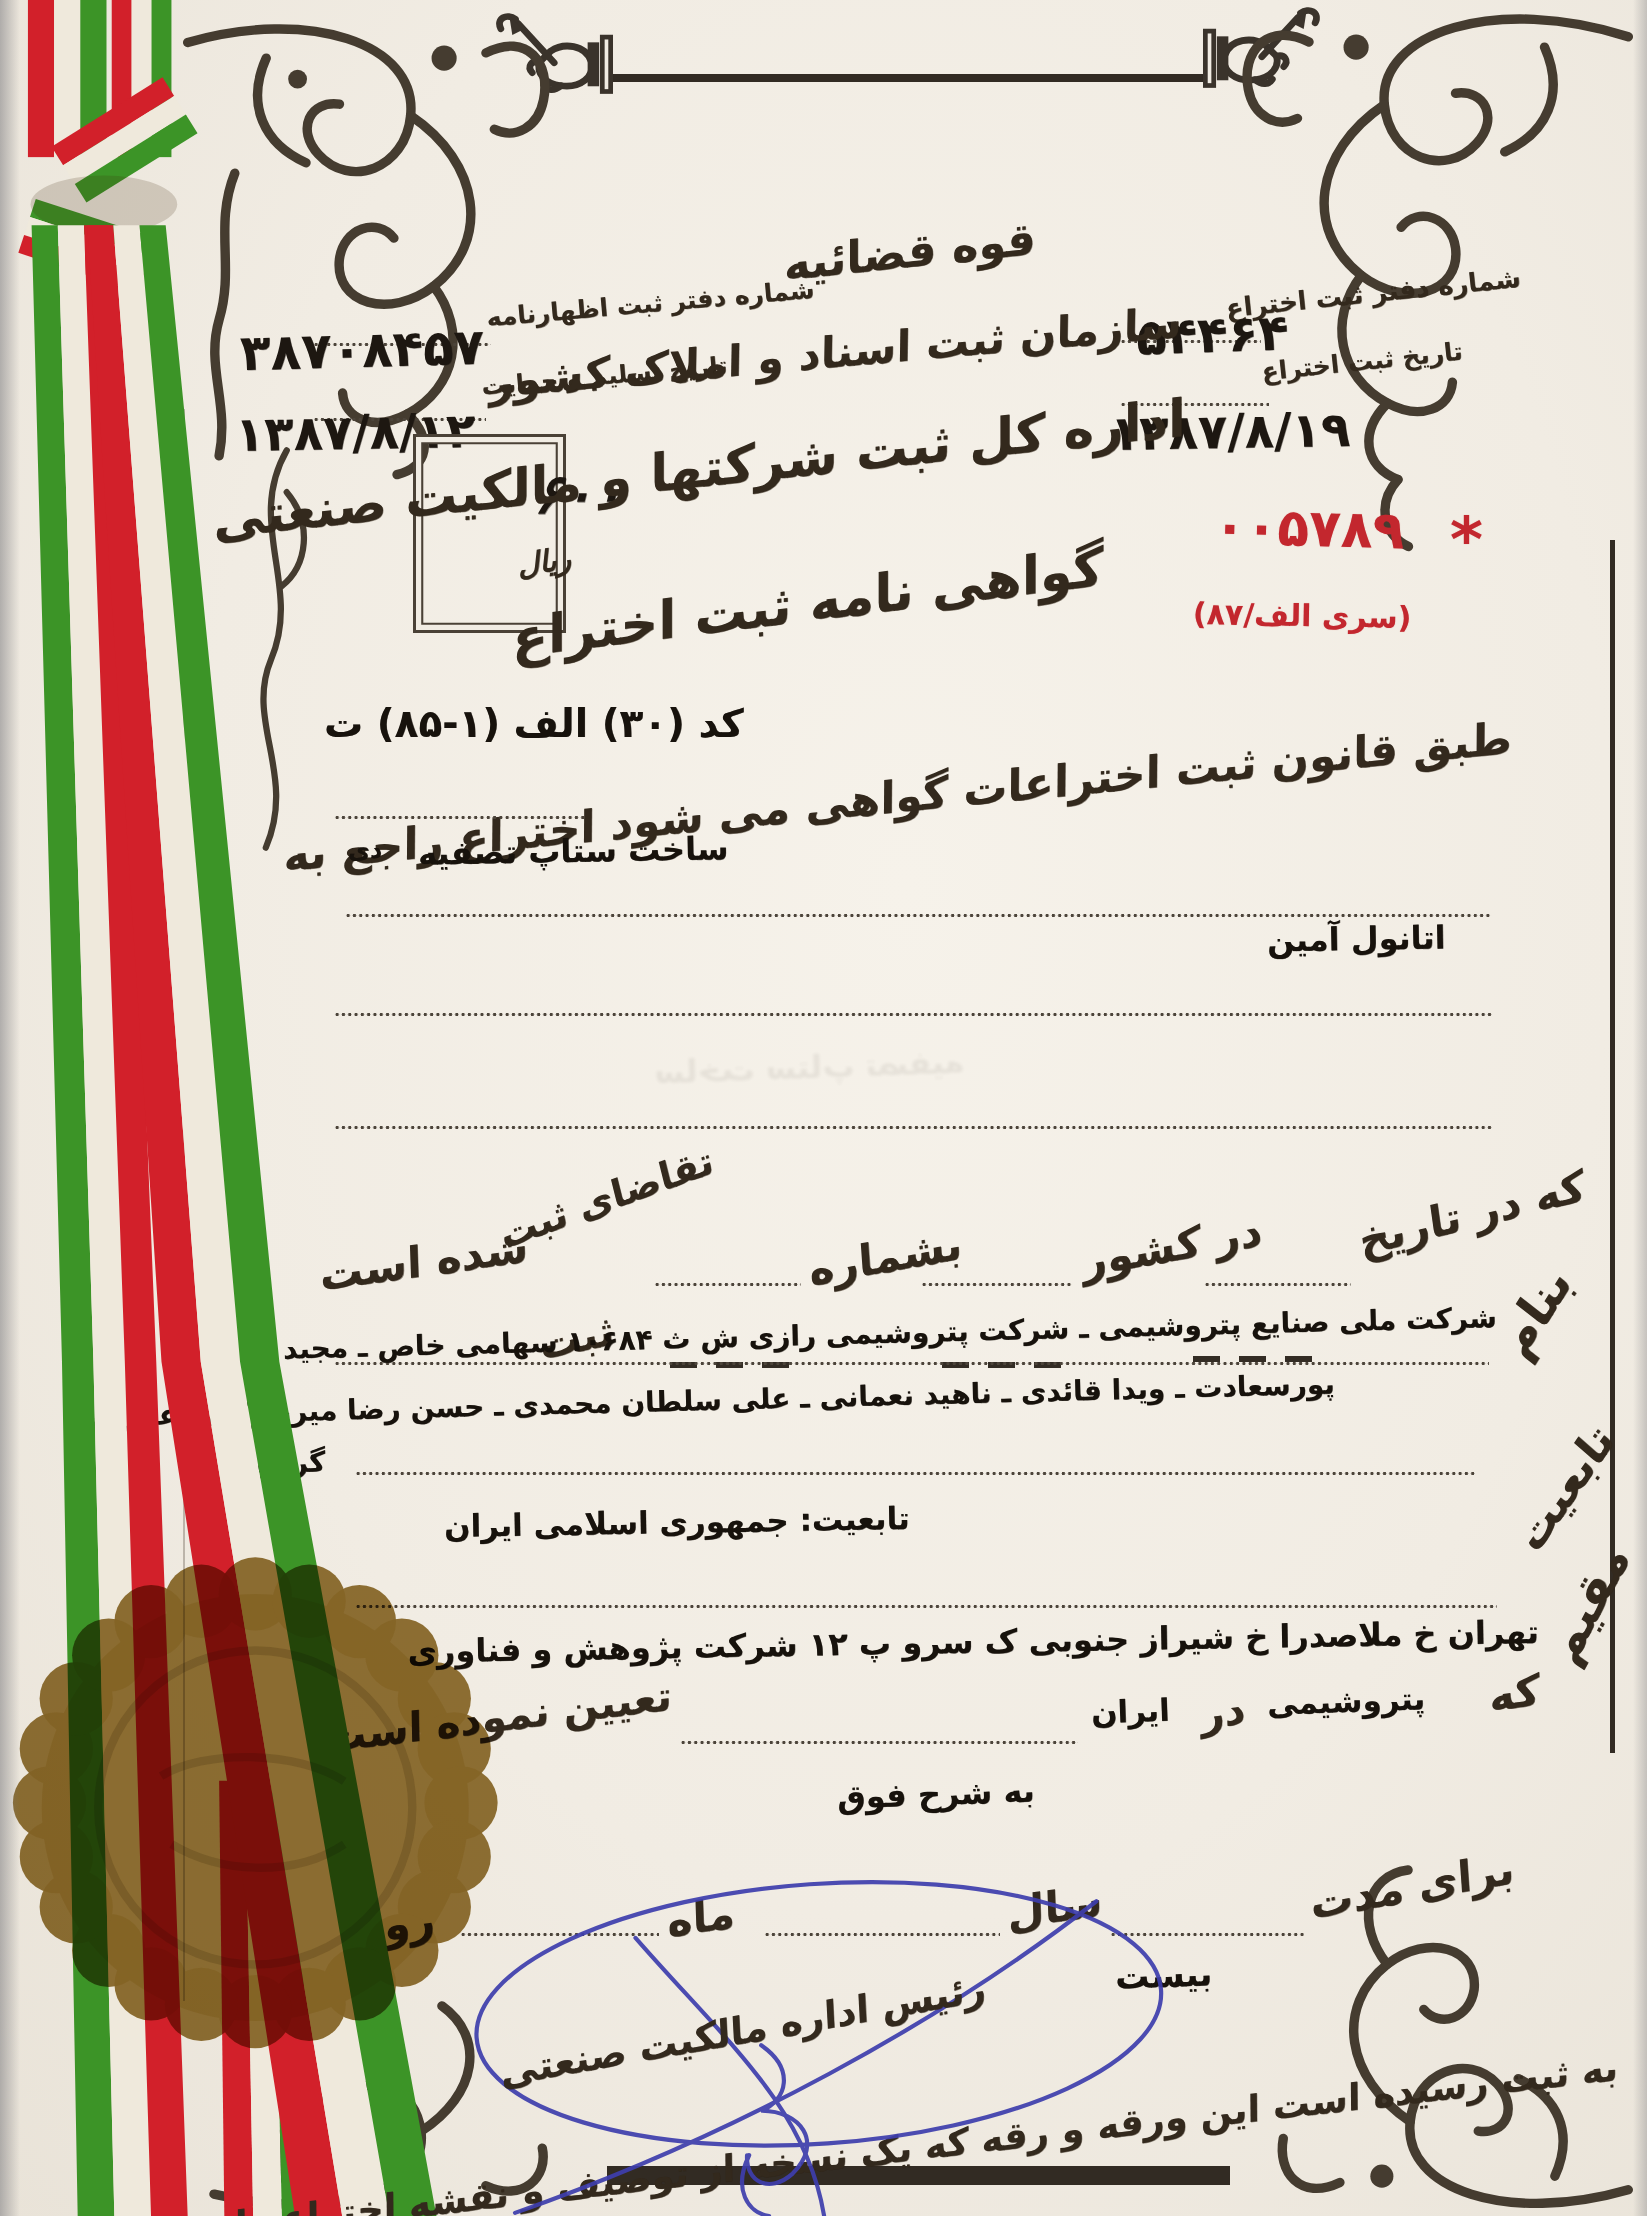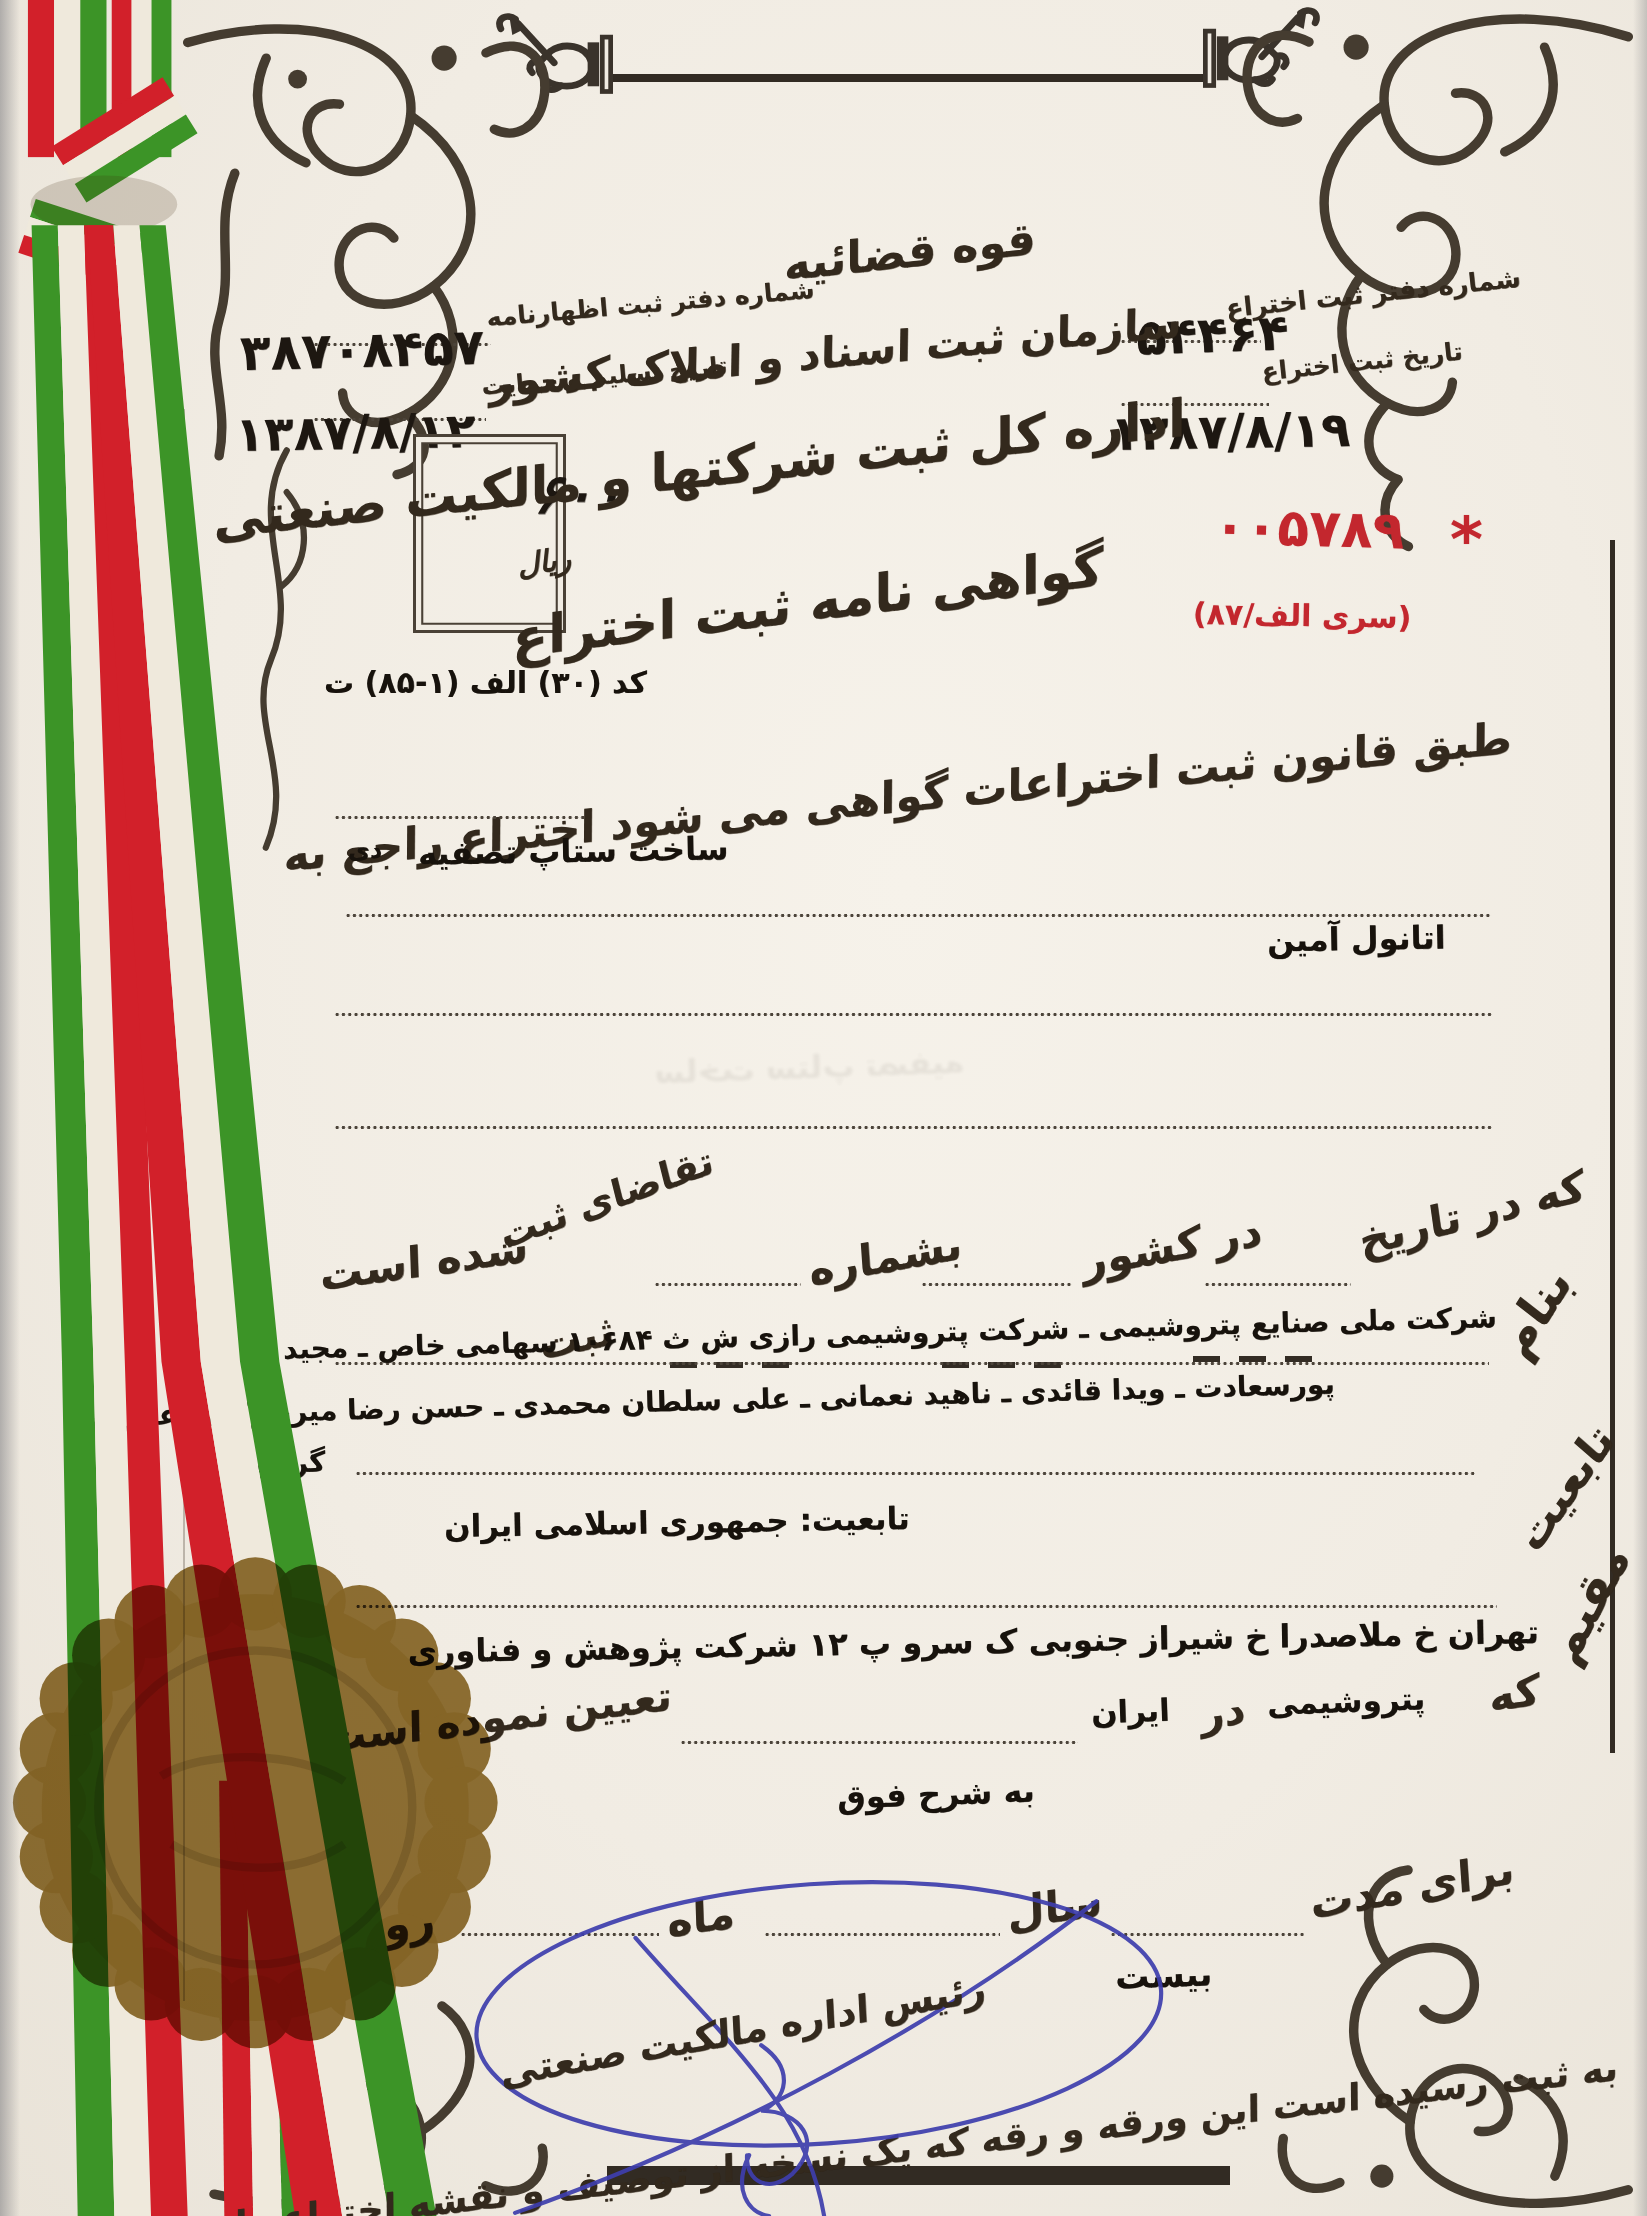--- a/index.html
+++ b/index.html
@@ -119,21 +119,21 @@
   <div class="t callig" style="left:482px;top:362px;font-size:24px;transform:rotate(-5deg);">تاریخ تسلیم و حمایت</div>
   <div class="dots" style="left:314px;top:417px;width:173px;"></div>
   <div class="t num" style="left:236px;top:404px;font-size:48px;transform:rotate(-1deg);">۱۳۸۷/۸/۱۲</div>
 
   <div style="position:absolute;left:414px;top:434px;width:147px;height:193px;border:3.1px solid #4a4136;
               box-shadow:inset 0 0 0 5.2px #f1ece3, inset 0 0 0 7.3px #4a4136;font-style:italic;">
     <div class="t num" style="left:50%;top:25px;transform:translateX(50%);right:auto;font-size:55px;letter-spacing:0;">۶۰۰</div>
     <div class="t callig" style="left:50%;top:107px;transform:translateX(50%) rotate(-8deg);font-size:30px;">ریال</div>
   </div>
 
-  <div class="t typed" style="left:325px;top:665px;font-size:30px;">کد (۳۰) الف (۱-۸۵) ت</div>
+  <div class="t typed" style="left:325px;top:701px;font-size:39px;">کد (۳۰) الف (۱-۸۵) ت</div>
 
   <div class="t callig" style="left:1226px;top:278px;font-size:26px;transform:rotate(-6deg);">شماره دفتر ثبت اختراع</div>
   <div class="dots" style="left:1121px;top:339px;width:141px;"></div>
   <div class="t num" style="left:1137px;top:306px;font-size:50px;transform:rotate(-2deg);">۵۴۴۶۴</div>
   <div class="t callig" style="left:1262px;top:347px;font-size:25px;transform:rotate(-6deg);">تاریخ ثبت اختراع</div>
   <div class="dots" style="left:1121px;top:402px;width:149px;"></div>
   <div class="t num" style="left:1111px;top:403px;font-size:48px;transform:rotate(-1deg);">۱۳۸۷/۸/۱۹</div>
 
   <div class="t callig" style="left:775px;top:225px;width:272px;text-align:center;font-size:45px;transform:rotate(-6deg) skewX(-6deg);">قوه قضائیه</div>
   <div class="t callig" style="left:629px;top:321px;width:555px;text-align:center;font-size:43px;transform:rotate(-5deg) skewX(-6deg);">سازمان ثبت اسناد و املاک کشور</div>

